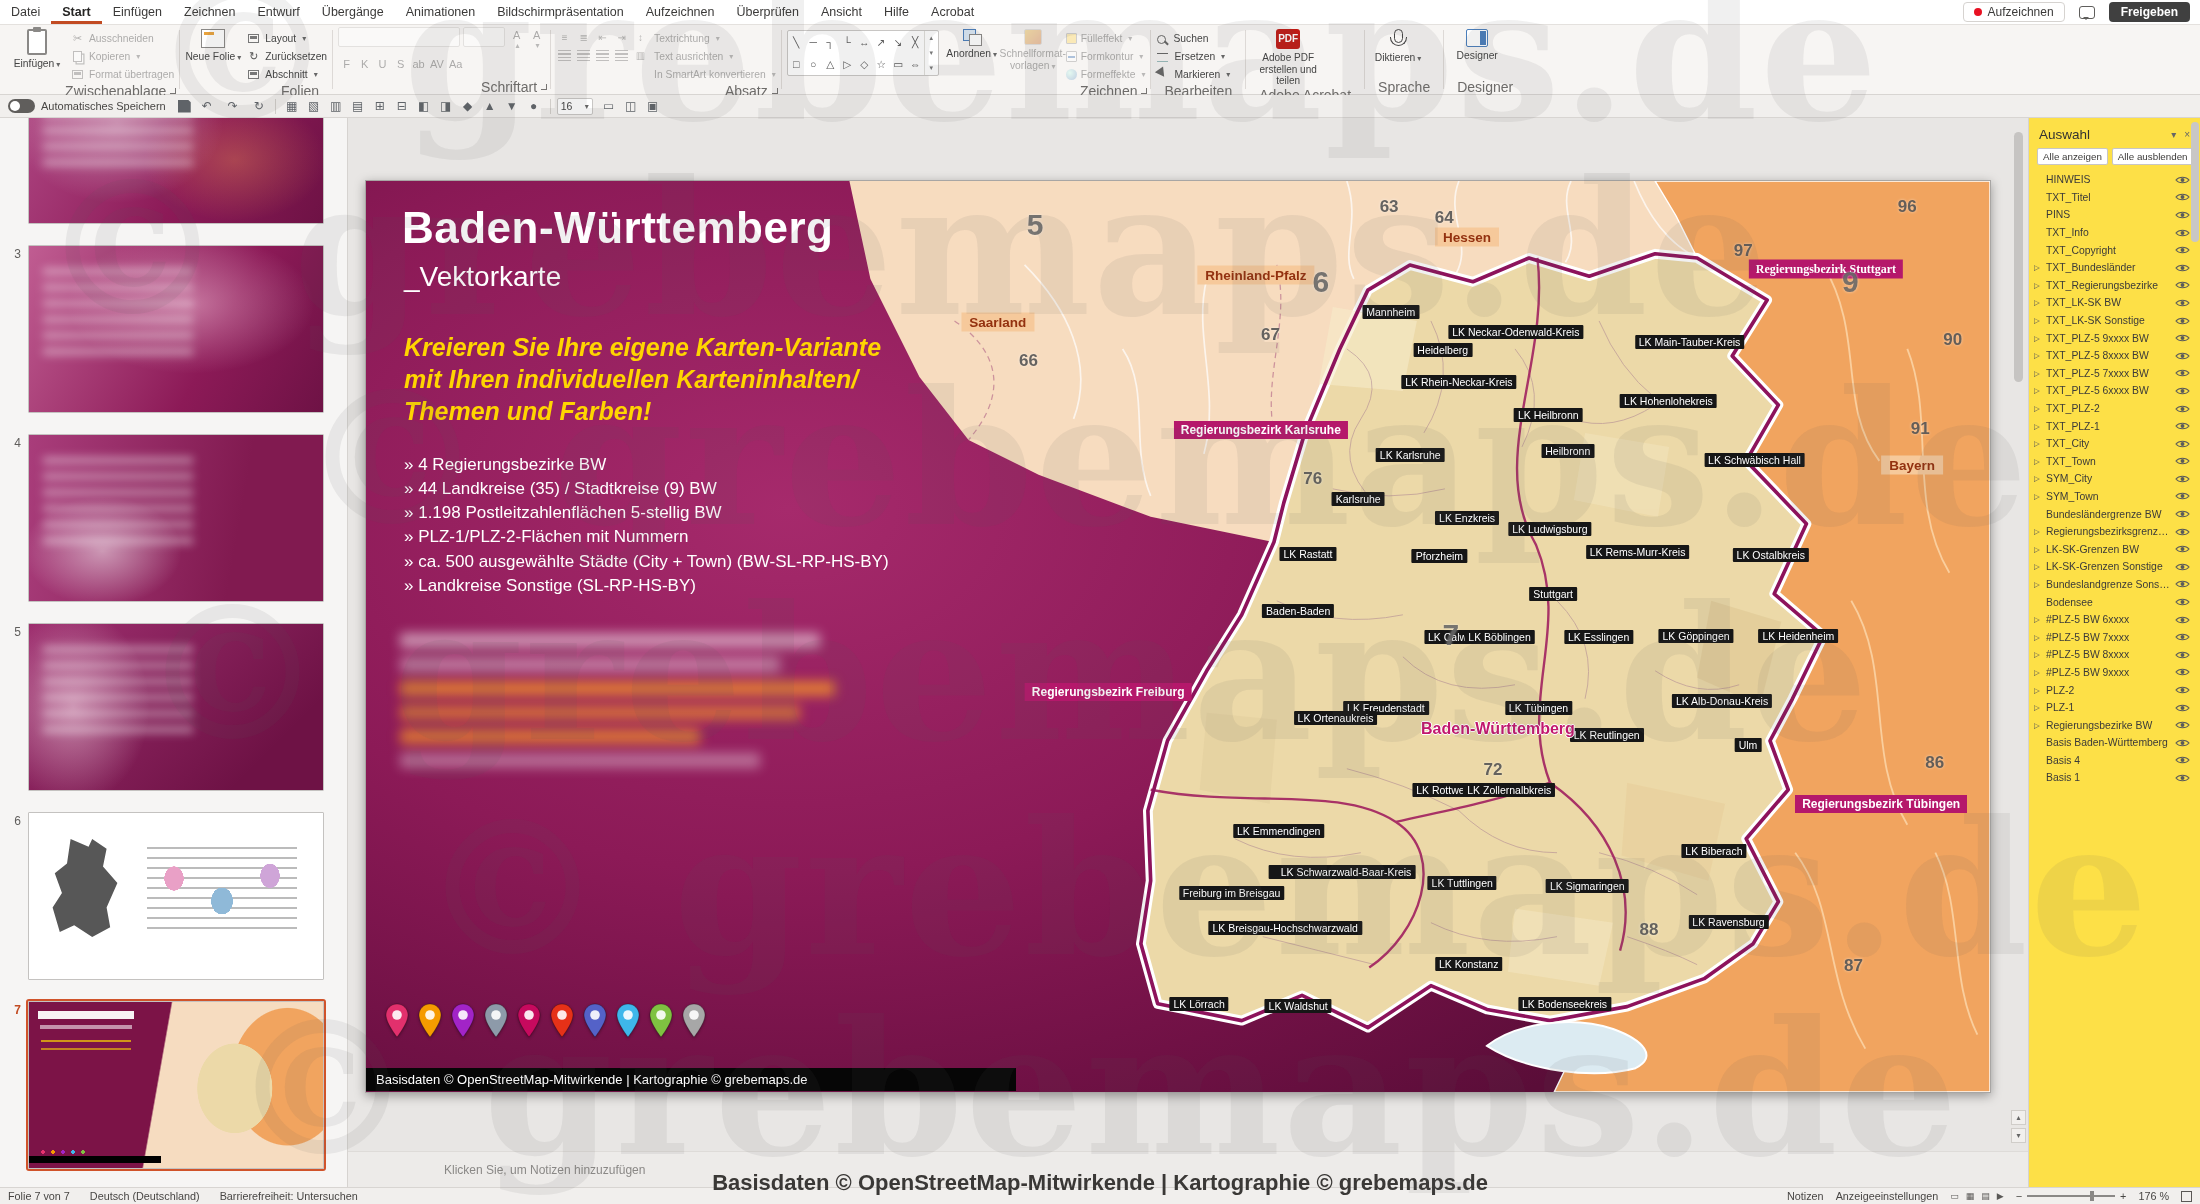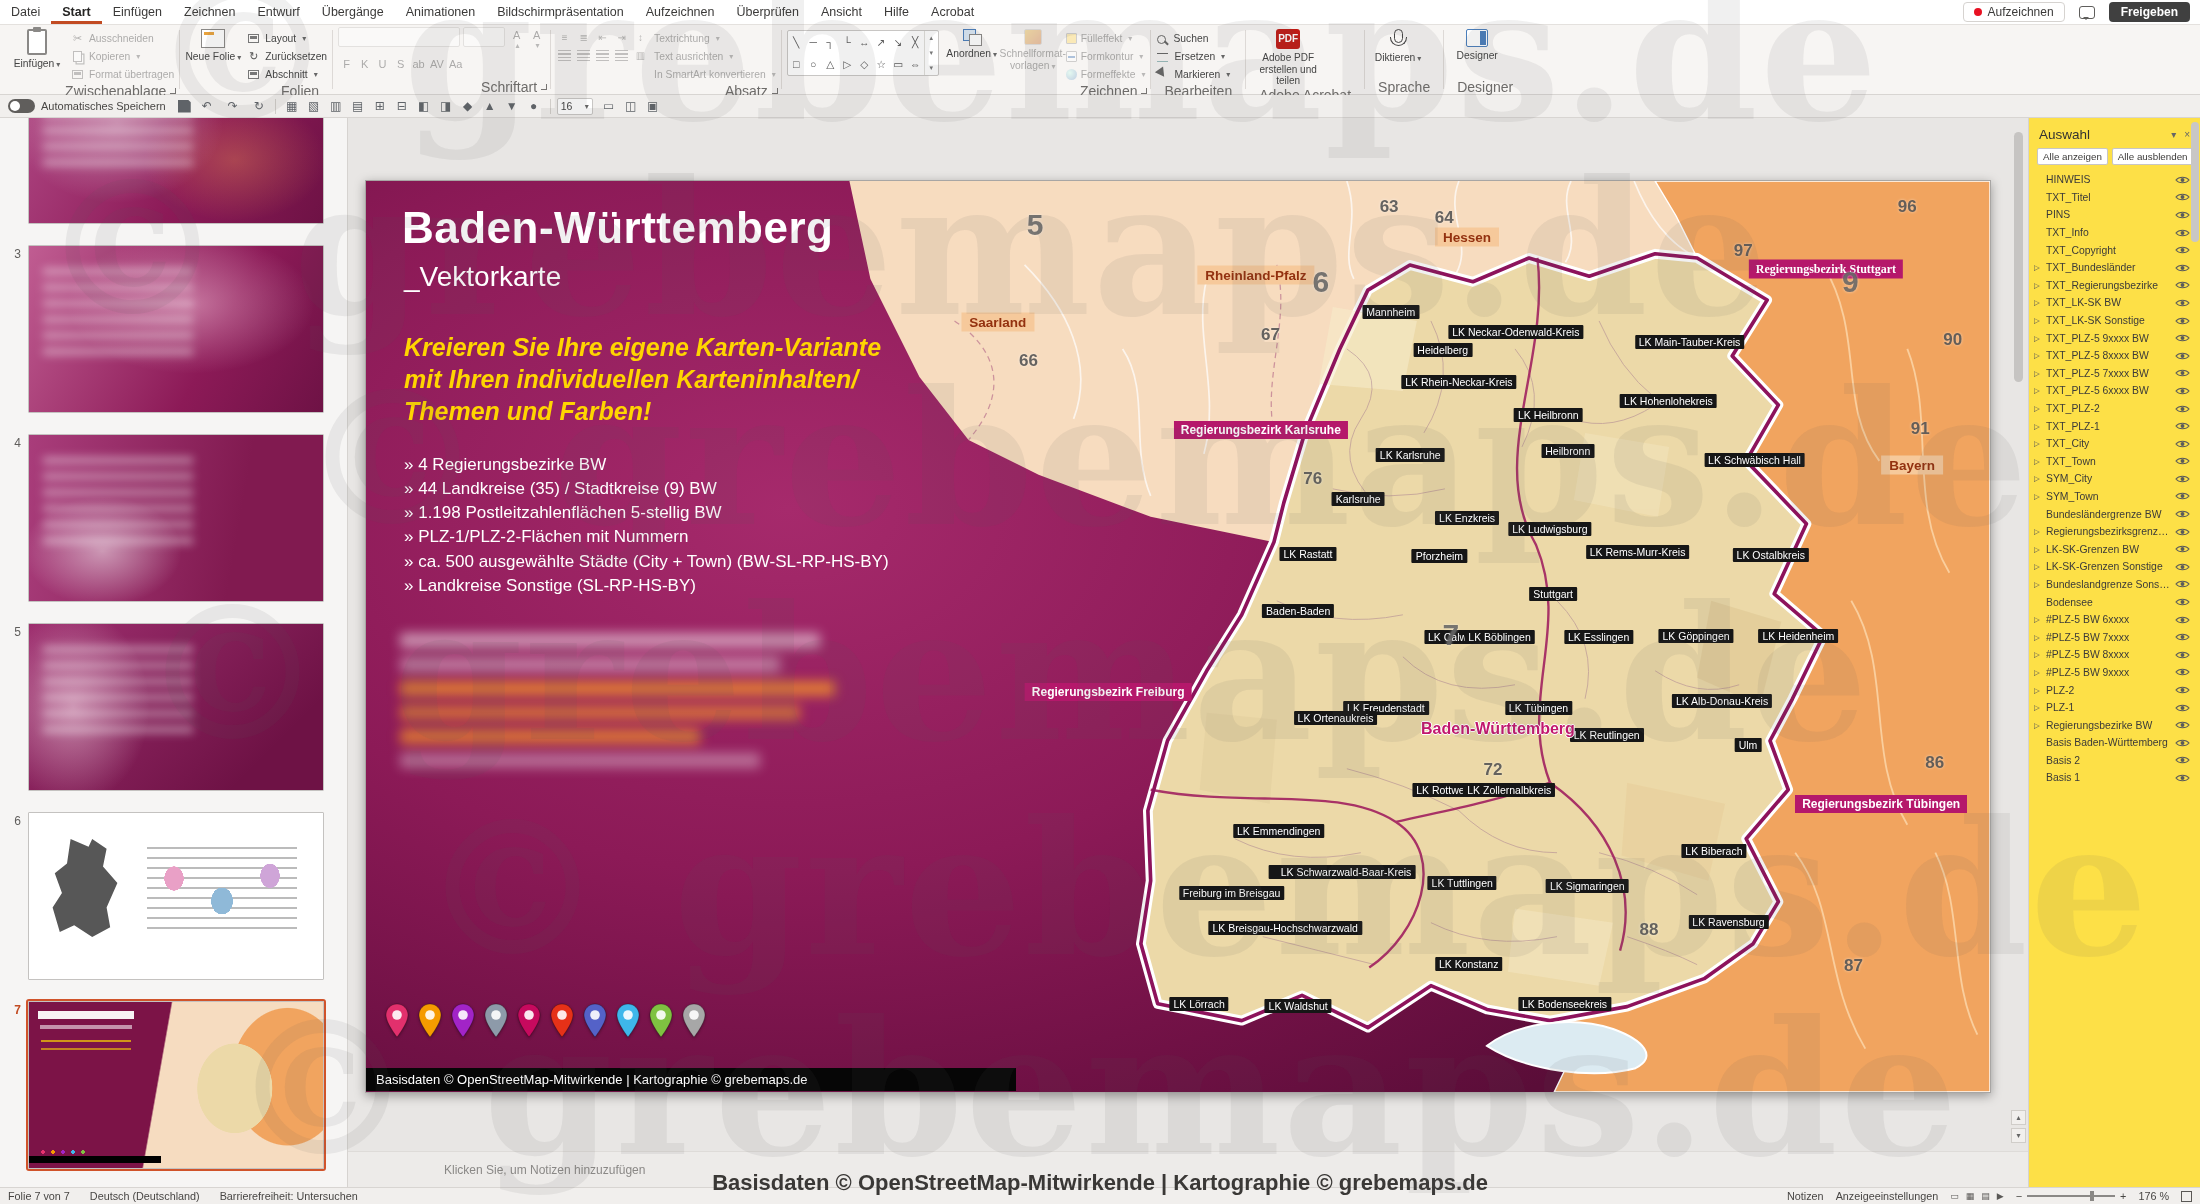--- a/index.html
+++ b/index.html
@@ -1192,21 +1192,21 @@
         <span class="sp-eye">
           <svg width="15" height="10" viewBox="0 0 16 10">
             <path d="M1 5 C4 1 12 1 15 5 C12 9 4 9 1 5 Z" fill="none" stroke="#5a5a5a" stroke-width="1.1"></path>
             <circle cx="8" cy="5" r="2.1" fill="#5a5a5a"></circle>
           </svg>
         </span>
       </div>
 
       <div class="sp-row">
         <span class="sp-exp">▷</span>
-        <span class="sp-lab">Basis 2</span>
+        <span class="sp-lab">Basis 4</span>
         <span class="sp-eye">
           <svg width="15" height="10" viewBox="0 0 16 10">
             <path d="M1 5 C4 1 12 1 15 5 C12 9 4 9 1 5 Z" fill="none" stroke="#5a5a5a" stroke-width="1.1"></path>
             <circle cx="8" cy="5" r="2.1" fill="#5a5a5a"></circle>
           </svg>
         </span>
       </div>
 
       <div class="sp-row">
         <span class="sp-exp">▷</span>

